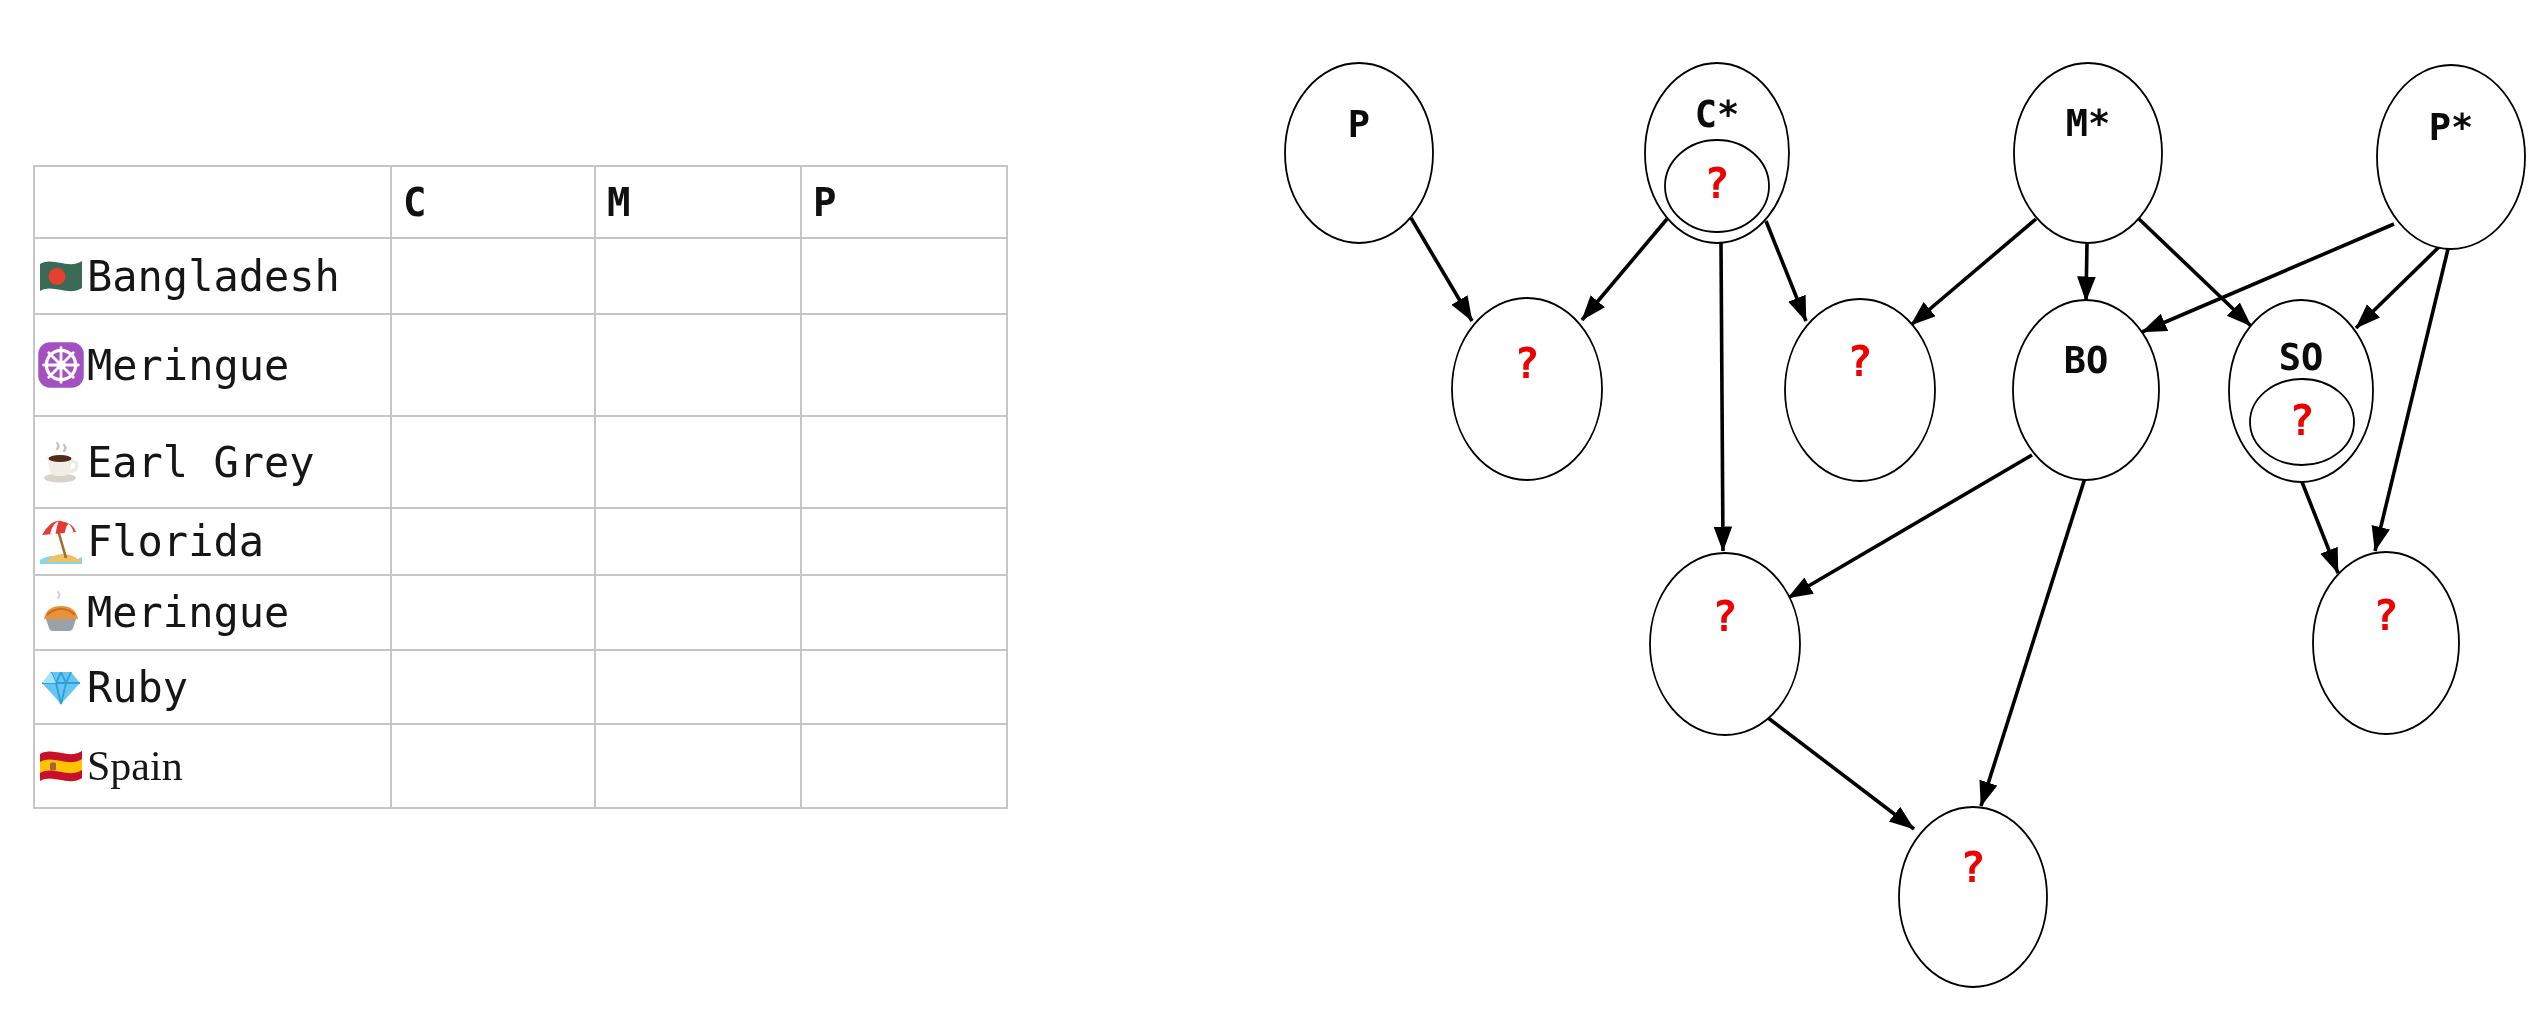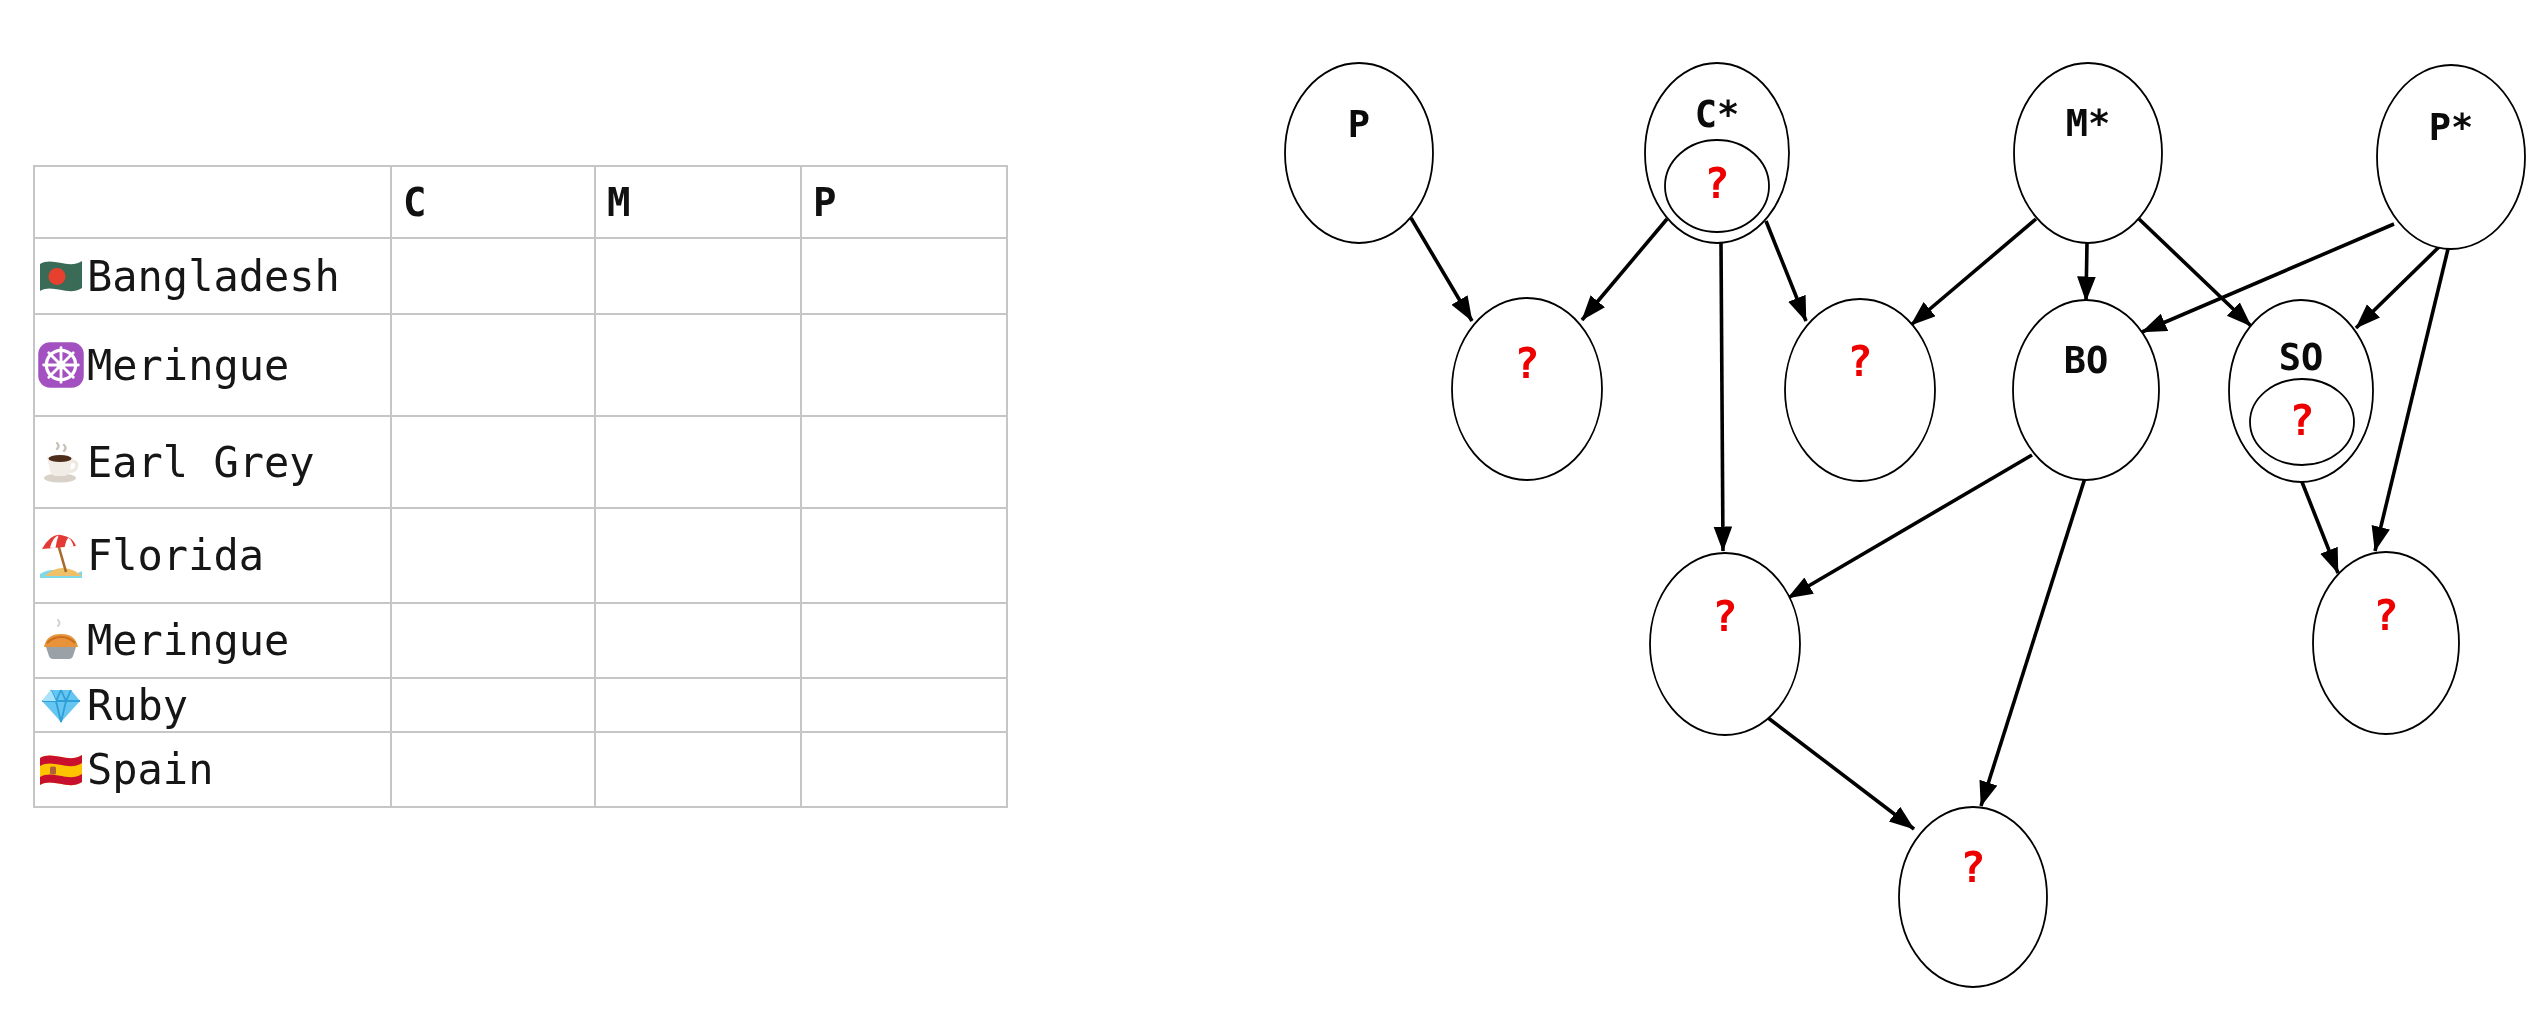--- a/index.html
+++ b/index.html
@@ -96,21 +96,21 @@
                   <ellipse cx="23" cy="20.5" rx="11.5" ry="3.6" fill="#4e2d1a"></ellipse>
                 </svg>
               </span>
               <span class="txt">Earl Grey</span>
             </span>
           </td>
           <td></td>
           <td></td>
           <td></td>
         </tr>
-        <tr style="height: 95px;">
+        <tr style="height: 67px;">
           <td class="labelcell">
             <span class="rowlabel">
               <span class="icn">
                 <svg width="48" height="48" viewBox="0 0 48 48">
                   <path d="M3 42 q11-7 22-2 q11 5 20-1 l0 7 -42 0 Z" fill="#7fd9e8"></path>
                   <path d="M8 44 q13-13 30-5 l7 5 Z" fill="#eec168"></path>
                   <line x1="21" y1="12" x2="29" y2="40" stroke="#a66a2c" stroke-width="2.6"></line>
                   <path d="M5 17 Q14 1 24 3 Q36 5 39 14 L5 17 Z" fill="#e53935"></path>
                   <path d="M13 15.7 Q16 5 21.5 3.6 Q19.5 9 18.5 15.9 Z" fill="#fff"></path>
                   <path d="M27.5 15.4 Q29.5 6.5 31.5 6 Q35 8 36.5 14.5 Z" fill="#fff"></path>
@@ -134,21 +134,21 @@
                   <path d="M10 26 q6-6 14-6 q8 0 14 6" stroke="#c96f1e" stroke-width="2" fill="none"></path>
                 </svg>
               </span>
               <span class="txt">Meringue</span>
             </span>
           </td>
           <td></td>
           <td></td>
           <td></td>
         </tr>
-        <tr style="height: 54px;">
+        <tr style="height: 74px;">
           <td class="labelcell">
             <span class="rowlabel">
               <span class="icn">
                 <svg width="48" height="48" viewBox="0 0 48 48">
                   <path d="M14 9 h20 l9 11 -19 21 -19-21 Z" fill="#66c6f2"></path>
                   <g stroke="#2f9fd8" stroke-width="1.8" fill="none">
                     <path d="M5 20 h38"></path>
                     <path d="M14 9 l5 11 5-11"></path>
                     <path d="M34 9 l-5 11 -5-11"></path>
                     <path d="M19 20 l5 21 5-21"></path>
@@ -156,21 +156,21 @@
                   <path d="M14 9 l5 11 -14 0 Z" fill="#a9e3fb"></path>
                 </svg>
               </span>
               <span class="txt">Ruby</span>
             </span>
           </td>
           <td></td>
           <td></td>
           <td></td>
         </tr>
-        <tr style="height: 75px;">
+        <tr style="height: 84px; font-family: Liberation Serif, serif;">
           <td class="labelcell">
             <span class="rowlabel">
               <span class="icn">
                 <svg width="48" height="48" viewBox="0 0 48 48">
                   <path d="M3 12 C16 4 31 18 45 9 L45 36 C31 45 16 31 3 39 Z" fill="#ffc400"></path>
                   <path d="M3 12 C16 4 31 18 45 9 L45 17 C31 26 16 12 3 20 Z" fill="#c8102e"></path>
                   <path d="M3 31 C16 23 31 37 45 28 L45 36 C31 45 16 31 3 39 Z" fill="#c8102e"></path>
                   <rect x="13" y="20.5" width="6" height="8" rx="1.5" fill="#b06038"></rect>
                 </svg>
               </span>

